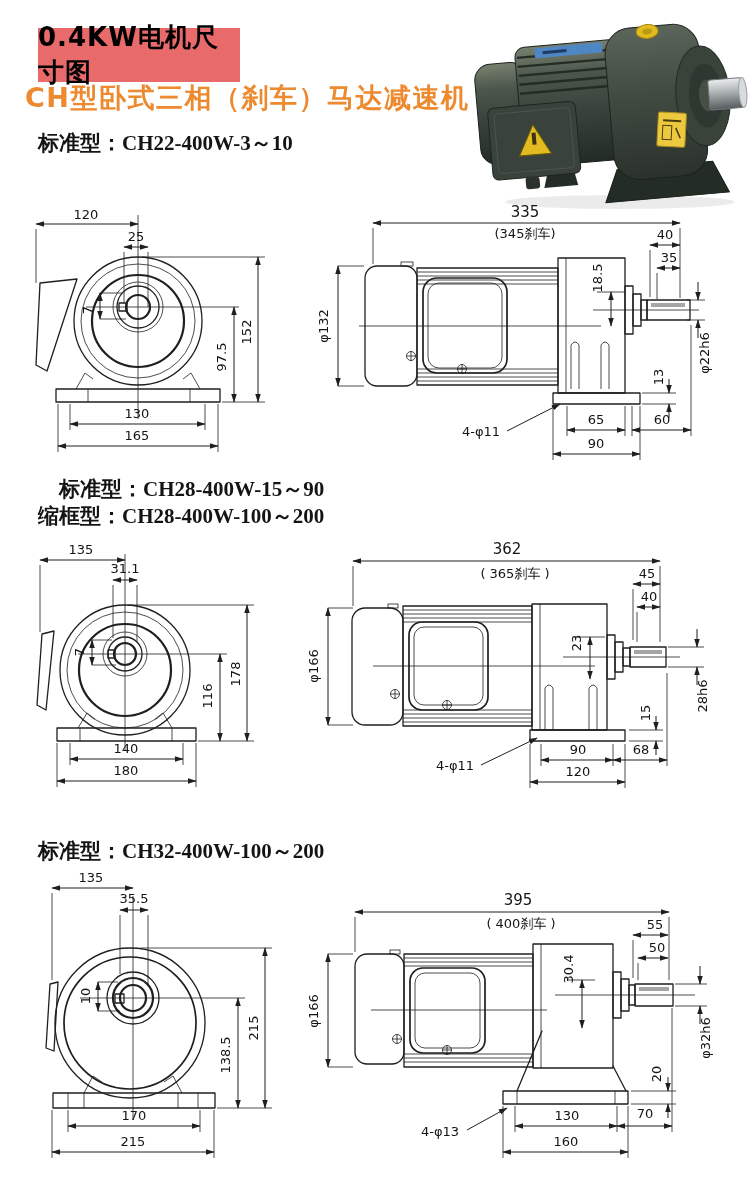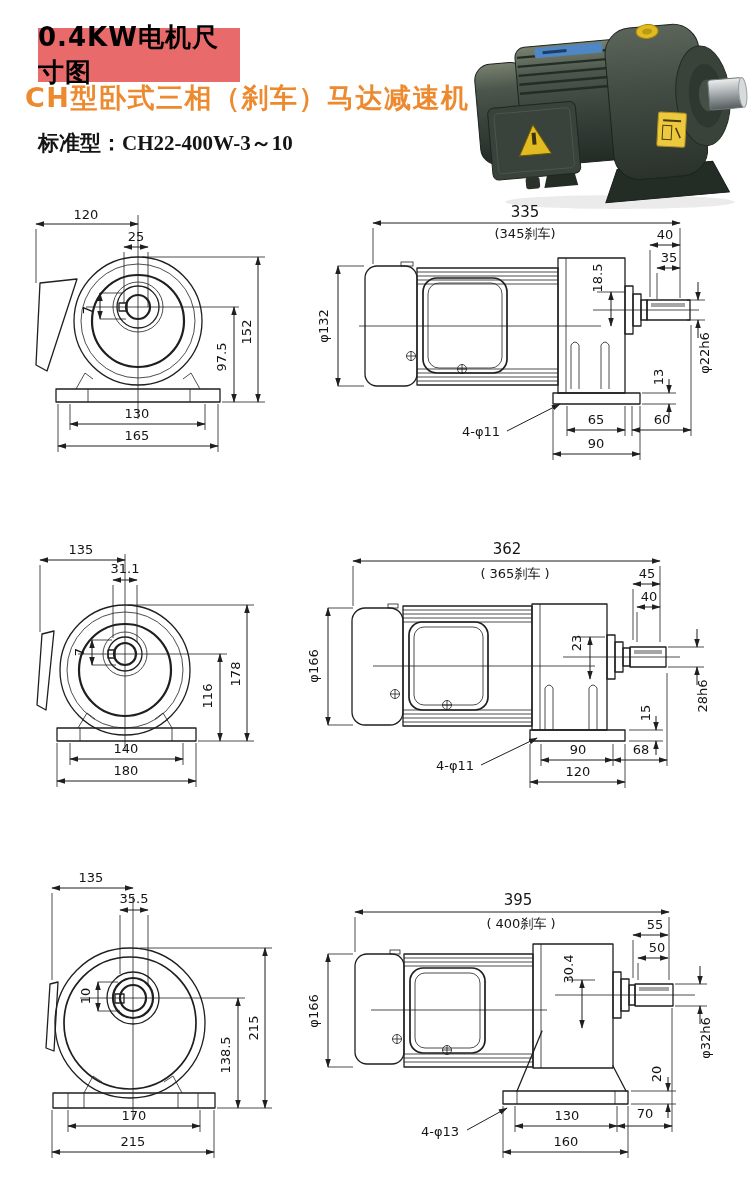--- a/index.html
+++ b/index.html
@@ -34,20 +34,27 @@
           <path d="M12,6 L0,2.2 L0,9.8 Z" fill="#1f1f1f"></path>
         </marker>
     </defs>
   </svg>
 
   <div class="banner">0.4KW电机尺寸图</div>
   <div class="heading">CH型卧式三相（刹车）马达减速机</div>
 
   <div class="specs s1">
     <div>标准型：CH22-400W-3～10</div>
+  </div>
+  <div class="specs s2">
+    <div>标准型：CH28-400W-15～90</div>
+    <div>缩框型：CH28-400W-100～200</div>
+  </div>
+  <div class="specs s3">
+    <div>标准型：CH32-400W-100～200</div>
   </div>
 
   <svg class="drw" style="left:460px;top:2px" width="290" height="210" viewBox="0 0 290 210">
     <defs>
       <linearGradient id="pgBody" x1="0" y1="0" x2="0" y2="1">
         <stop offset="0" stop-color="#78816f"></stop>
           <stop offset="0.25" stop-color="#4c564c"></stop>
         <stop offset="0.6" stop-color="#37413a"></stop>
           <stop offset="1" stop-color="#232b25"></stop>
       </linearGradient>

